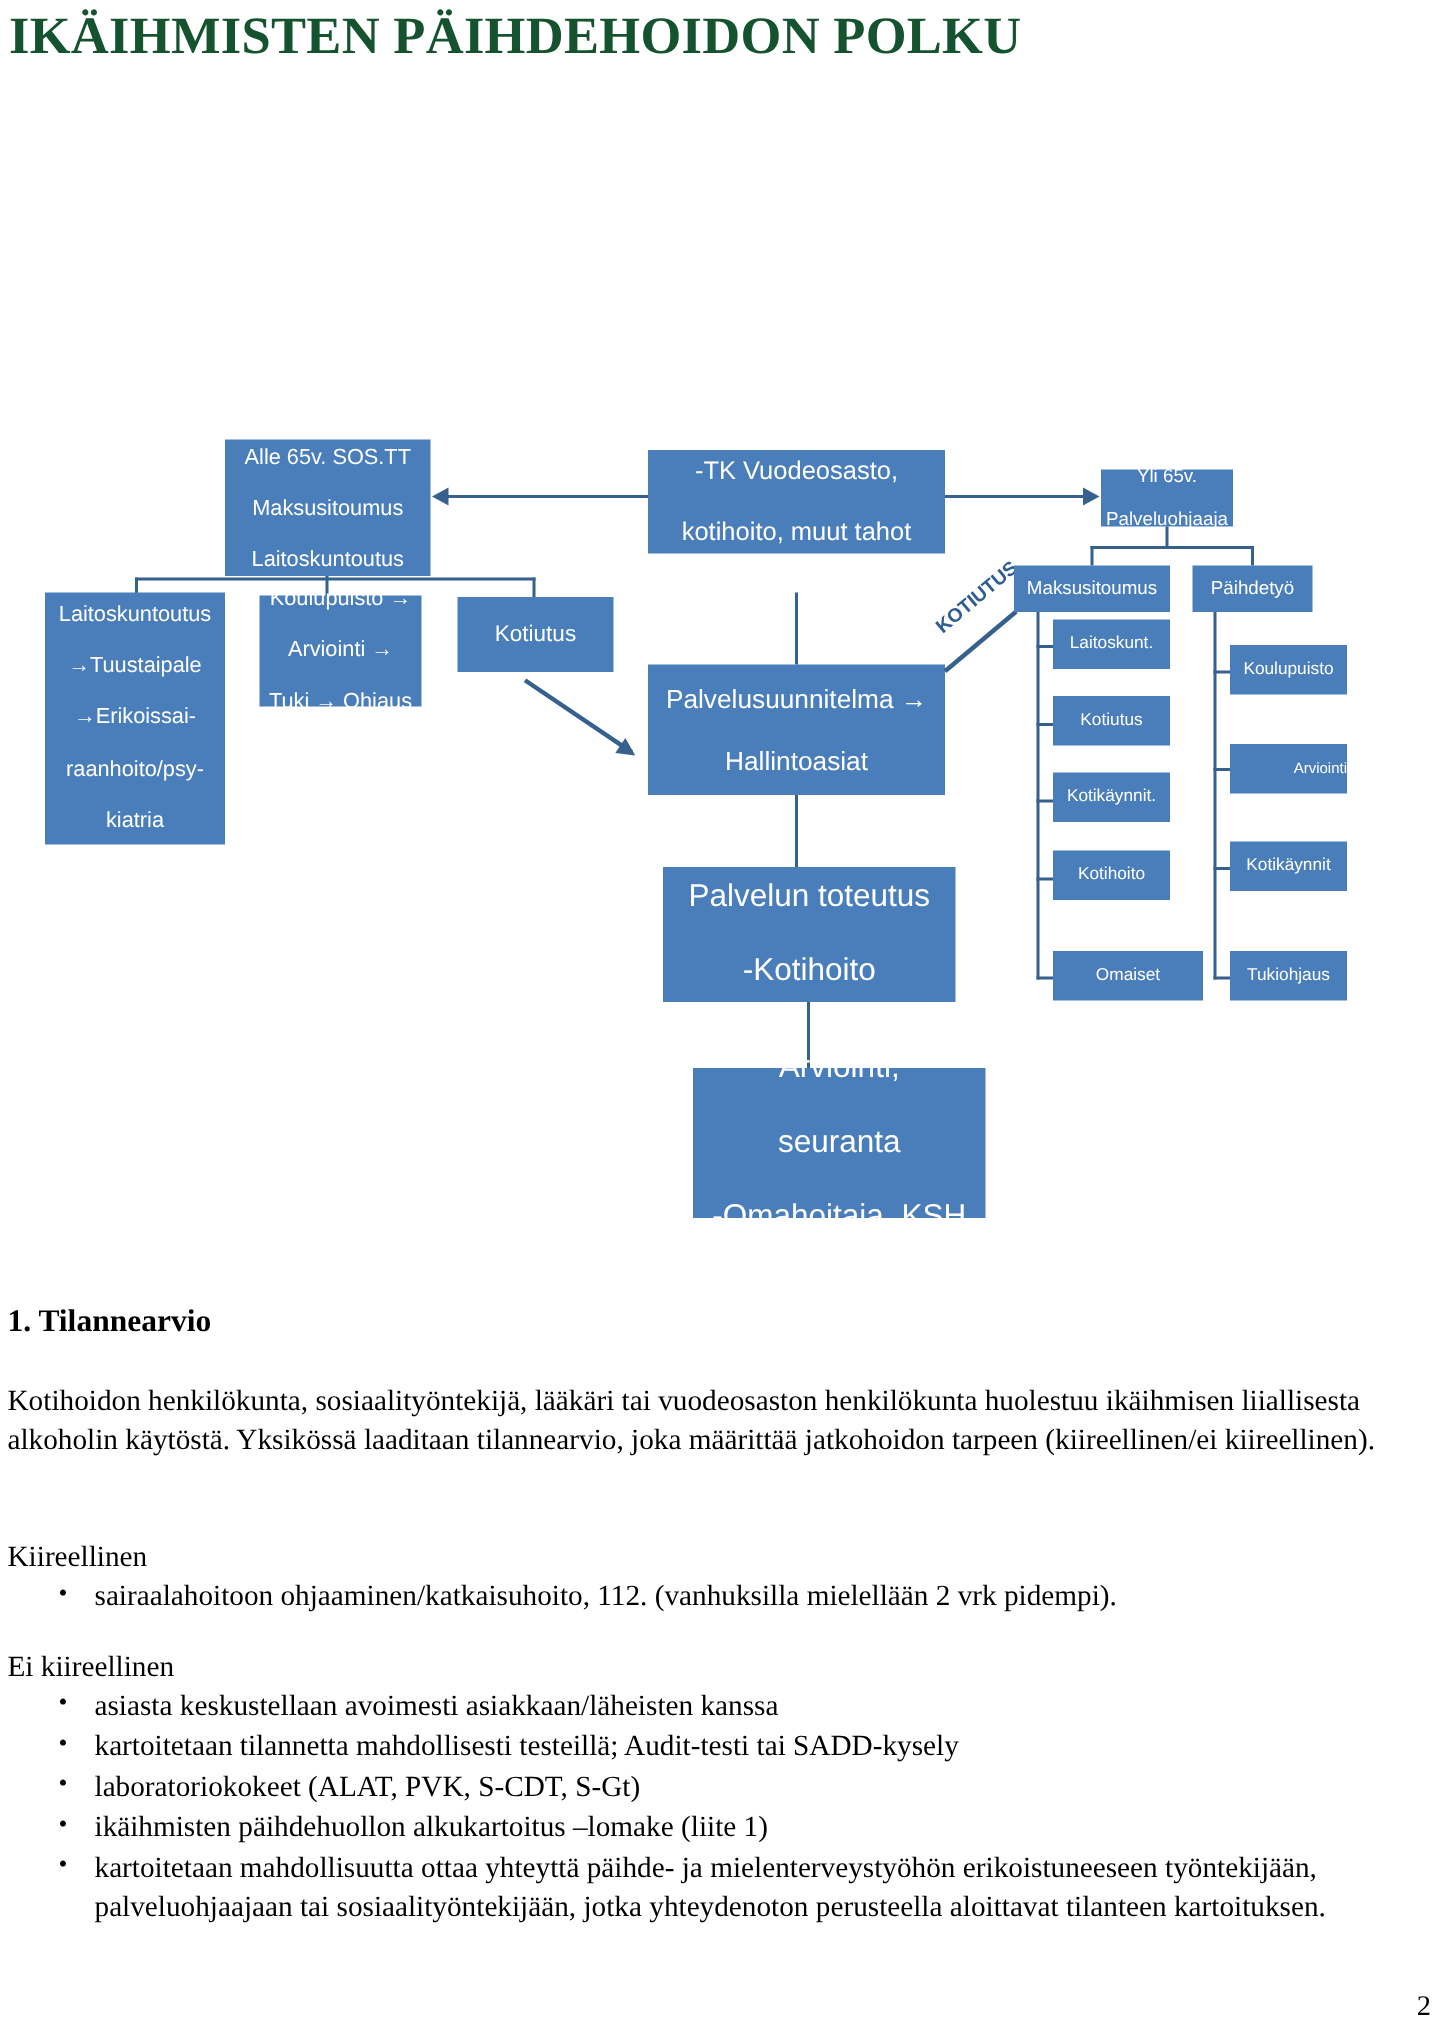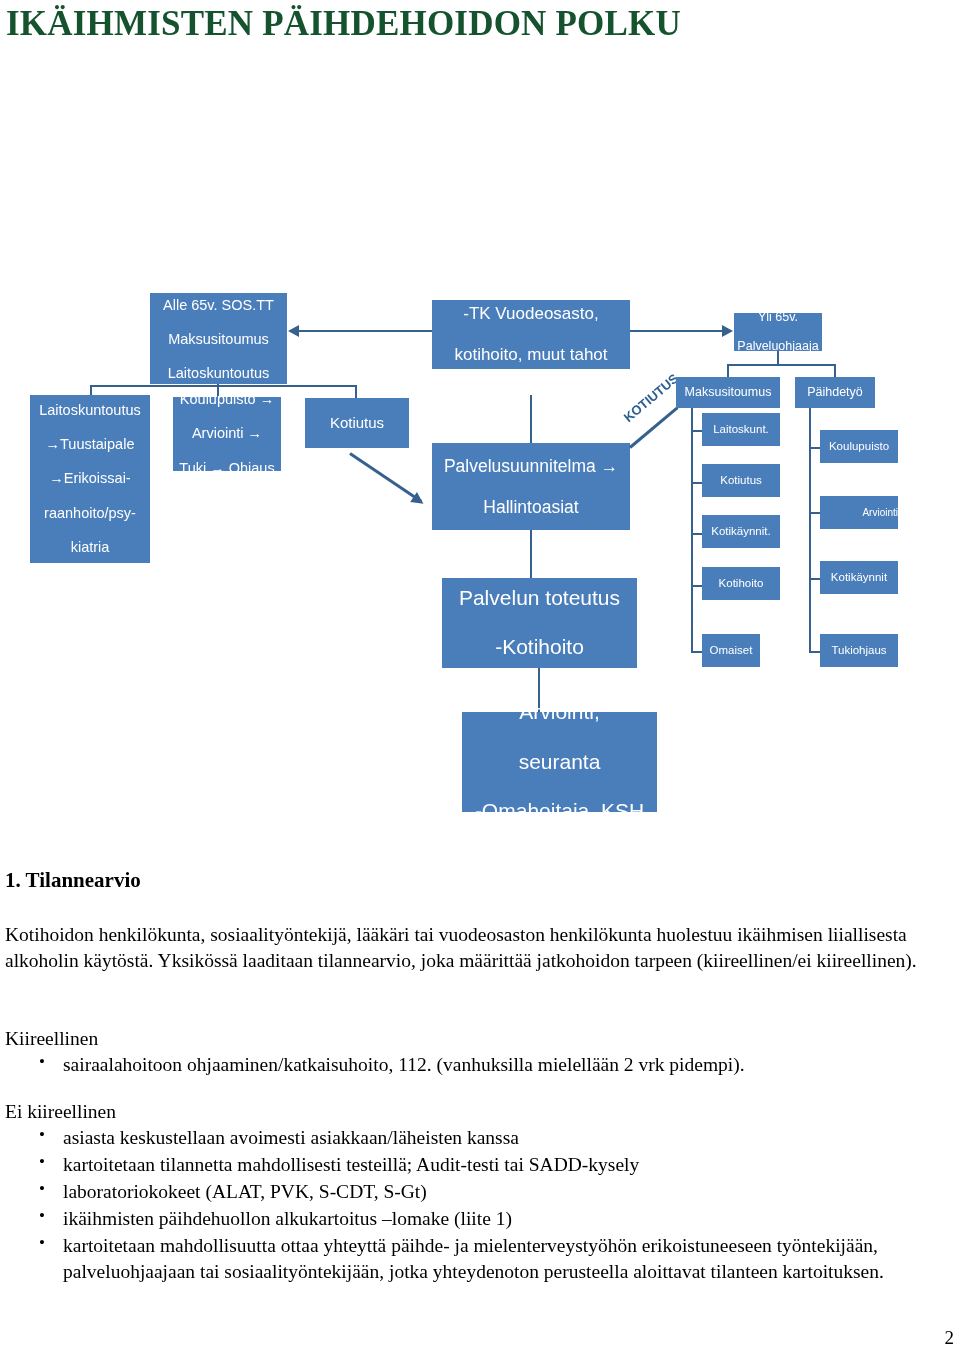--- a/index.html
+++ b/index.html
@@ -192,21 +192,21 @@
     </div>
     <div class="node" style="left:702px;top:214px;width:78px;height:33px;font-size:11.5px;">
       <span>Kotiutus</span>
     </div>
     <div class="node" style="left:702px;top:265px;width:78px;height:33px;font-size:11.5px;">
       <span>Kotikäynnit.</span>
     </div>
     <div class="node" style="left:702px;top:317px;width:78px;height:33px;font-size:11.5px;">
       <span>Kotihoito</span>
     </div>
-    <div class="node" style="left:702px;top:384px;width:58px;height:33px;font-size:11.5px;justify-content:flex-end;">
+    <div class="node" style="left:702px;top:384px;width:100px;height:33px;font-size:11.5px;justify-content:flex-end;">
       <span>Omaiset</span>
     </div>
 
     <div class="ln v" style="left:809px;top:158px;height:245px;"></div>
     <div class="ln h" style="left:809px;top:197px;width:12px;"></div>
     <div class="ln h" style="left:809px;top:262px;width:12px;"></div>
     <div class="ln h" style="left:809px;top:328px;width:12px;"></div>
     <div class="ln h" style="left:809px;top:401px;width:12px;"></div>
 
     <div class="node" style="left:820px;top:180px;width:78px;height:33px;font-size:11.5px;">

